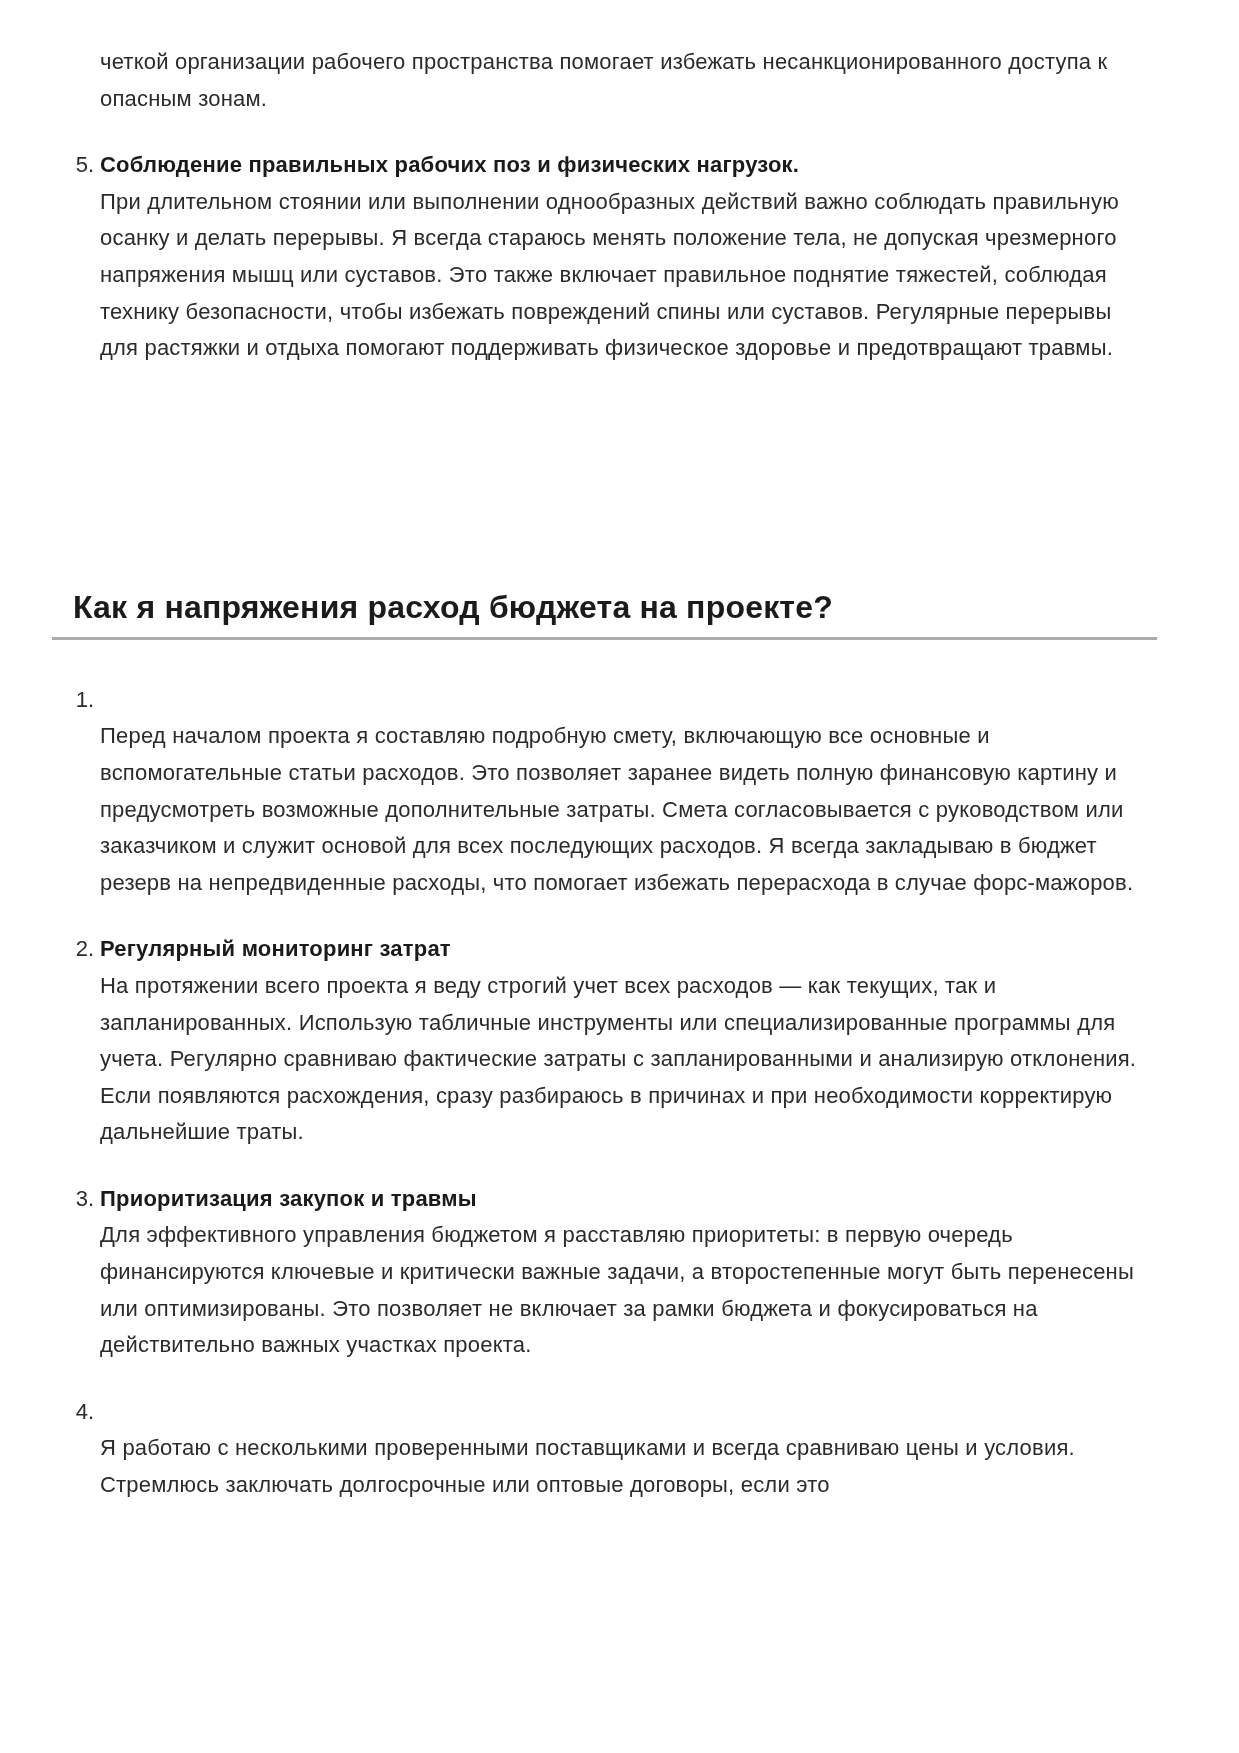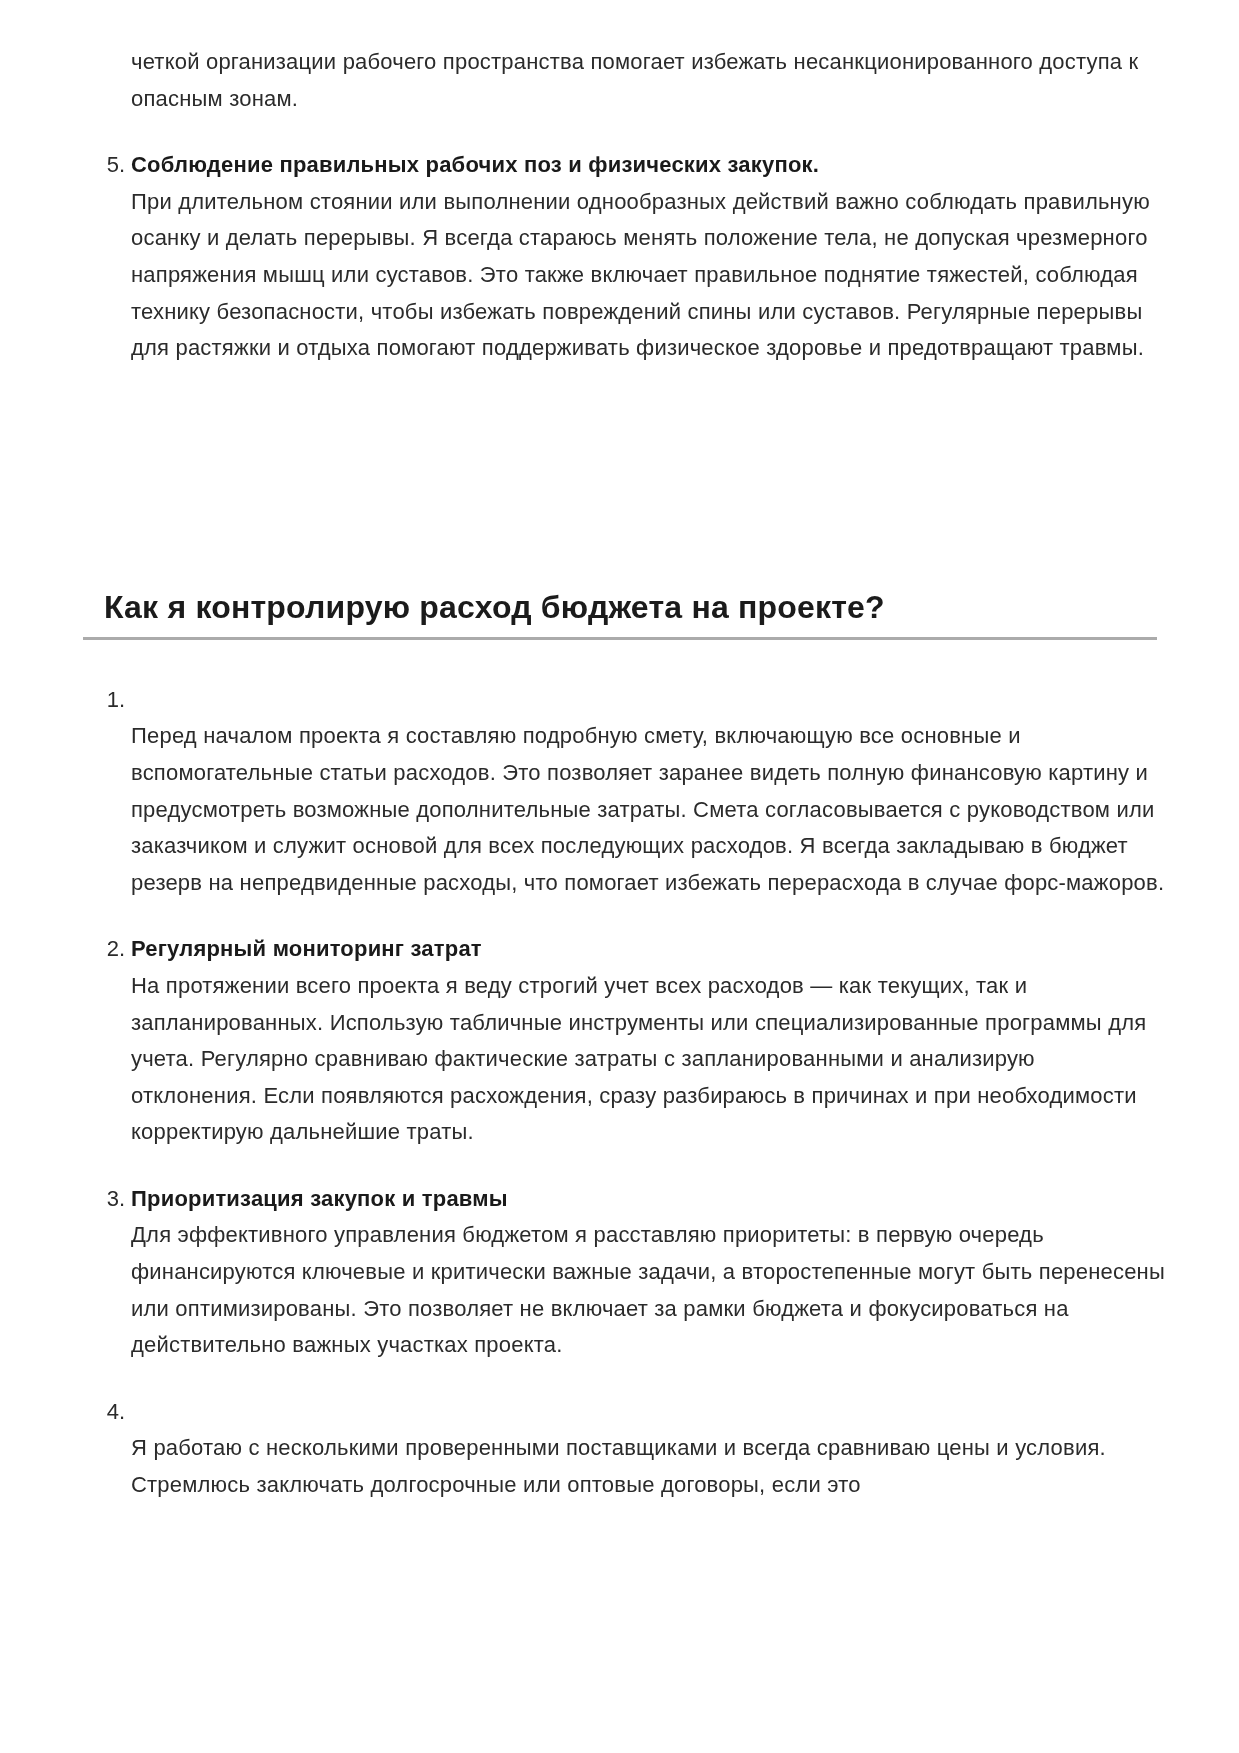--- a/index.html
+++ b/index.html
@@ -12,21 +12,21 @@
     height: 1753px;
     overflow: hidden;
     font-family: "Liberation Sans", "DejaVu Sans", sans-serif;
     color: #2b2b2b;
     position: relative;
   }
   .page {
     box-sizing: border-box;
     width: 1239px;
     height: 1753px;
-    padding: 44px 72px 0 105px;
+    padding: 44px 72px 0 74px;
   }
   
   .body-text {
     font-size: 22px;
     line-height: 36.6px;
     letter-spacing: 0.2px;
     color: #2b2b2b;
     margin: 0;
   }
   .indent {
@@ -109,27 +109,27 @@
 </head>
 <body>
 
 <div class="page">
 
   <p class="body-text indent" style="max-width: 1040px;">четкой организации рабочего пространства помогает избежать несанкционированного доступа к опасным зонам.</p>
 
   <div class="qa-item">
     <div class="qa-head">
       <span class="qa-num">5.</span>
-      <h3 class="qa-title">Соблюдение правильных рабочих поз и физических закупок.</h3>
+      <h3 class="qa-title">Соблюдение правильных рабочих поз и физических нагрузок.</h3>
     </div>
     <p class="body-text qa-body">При длительном стоянии или выполнении однообразных действий важно соблюдать правильную осанку и делать перерывы. Я всегда стараюсь менять положение тела, не допуская чрезмерного напряжения мышц или суставов. Это также включает правильное поднятие тяжестей, соблюдая технику безопасности, чтобы избежать повреждений спины или суставов. Регулярные перерывы для растяжки и отдыха помогают поддерживать физическое здоровье и предотвращают травмы.</p>
   </div>
 
   <div class="section-header">
-    <h2 class="section-title">Как я контролирую расход бюджета на проекте?</h2>
+    <h2 class="section-title">Как я напряжения расход бюджета на проекте?</h2>
   </div>
   <hr class="divider">
 
   <div class="list-block">
 
     <div class="qa-item">
       <div class="qa-head">
         <span class="qa-num">1.</span>
       </div>
       <p class="body-text qa-body">Перед началом проекта я составляю подробную смету, включающую все основные и вспомогательные статьи расходов. Это позволяет заранее видеть полную финансовую картину и предусмотреть возможные дополнительные затраты. Смета согласовывается с руководством или заказчиком и служит основой для всех последующих расходов. Я всегда закладываю в бюджет резерв на непредвиденные расходы, что помогает избежать перерасхода в случае форс-мажоров.</p>

